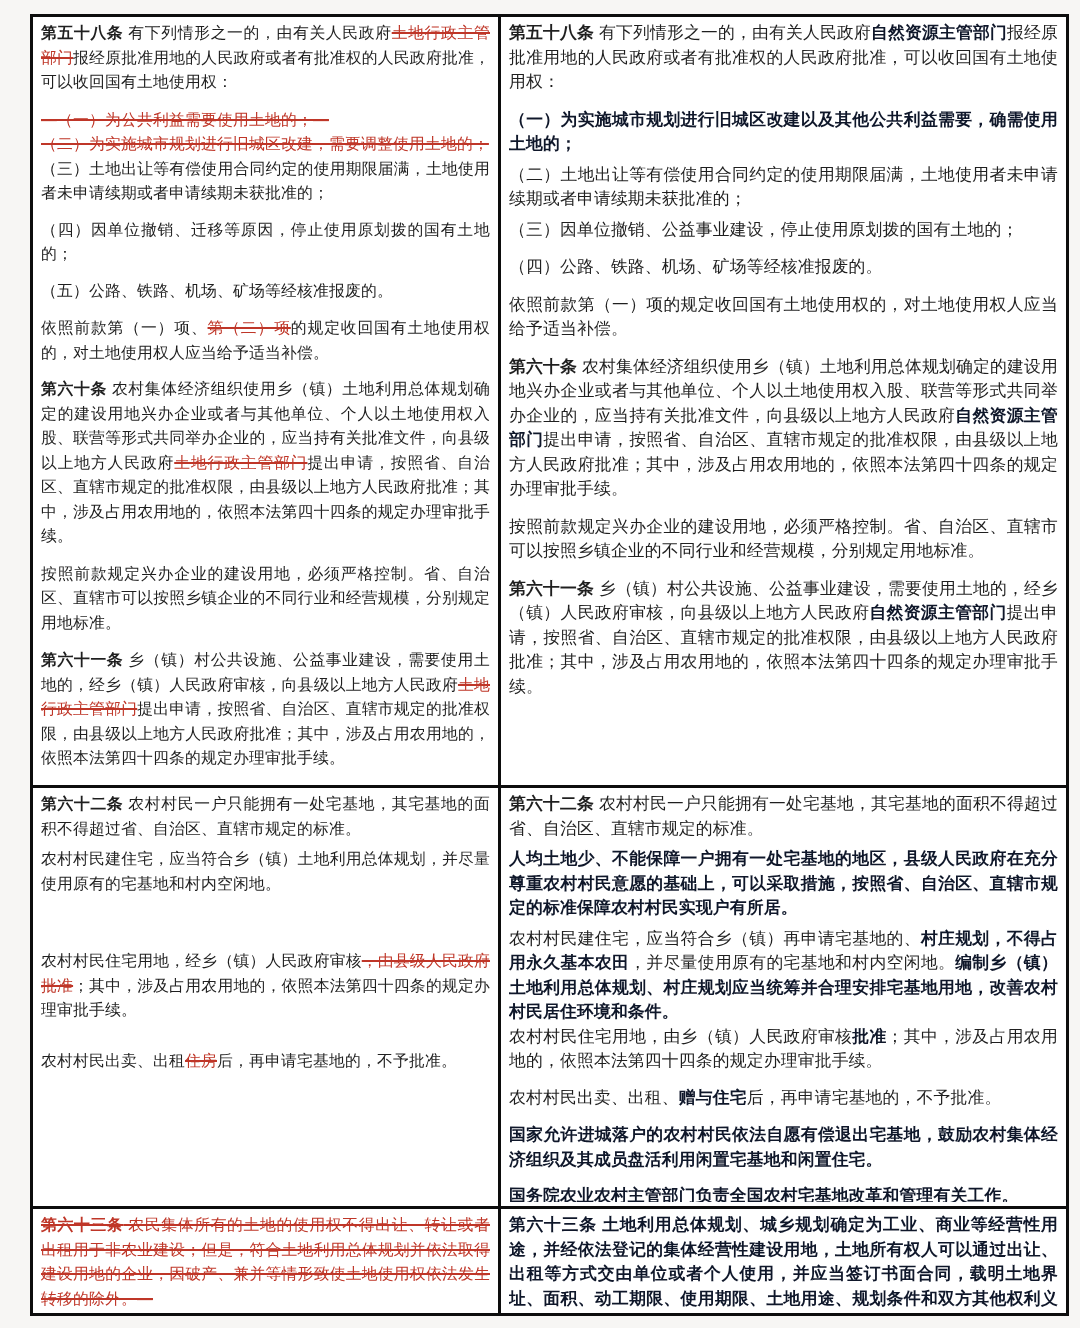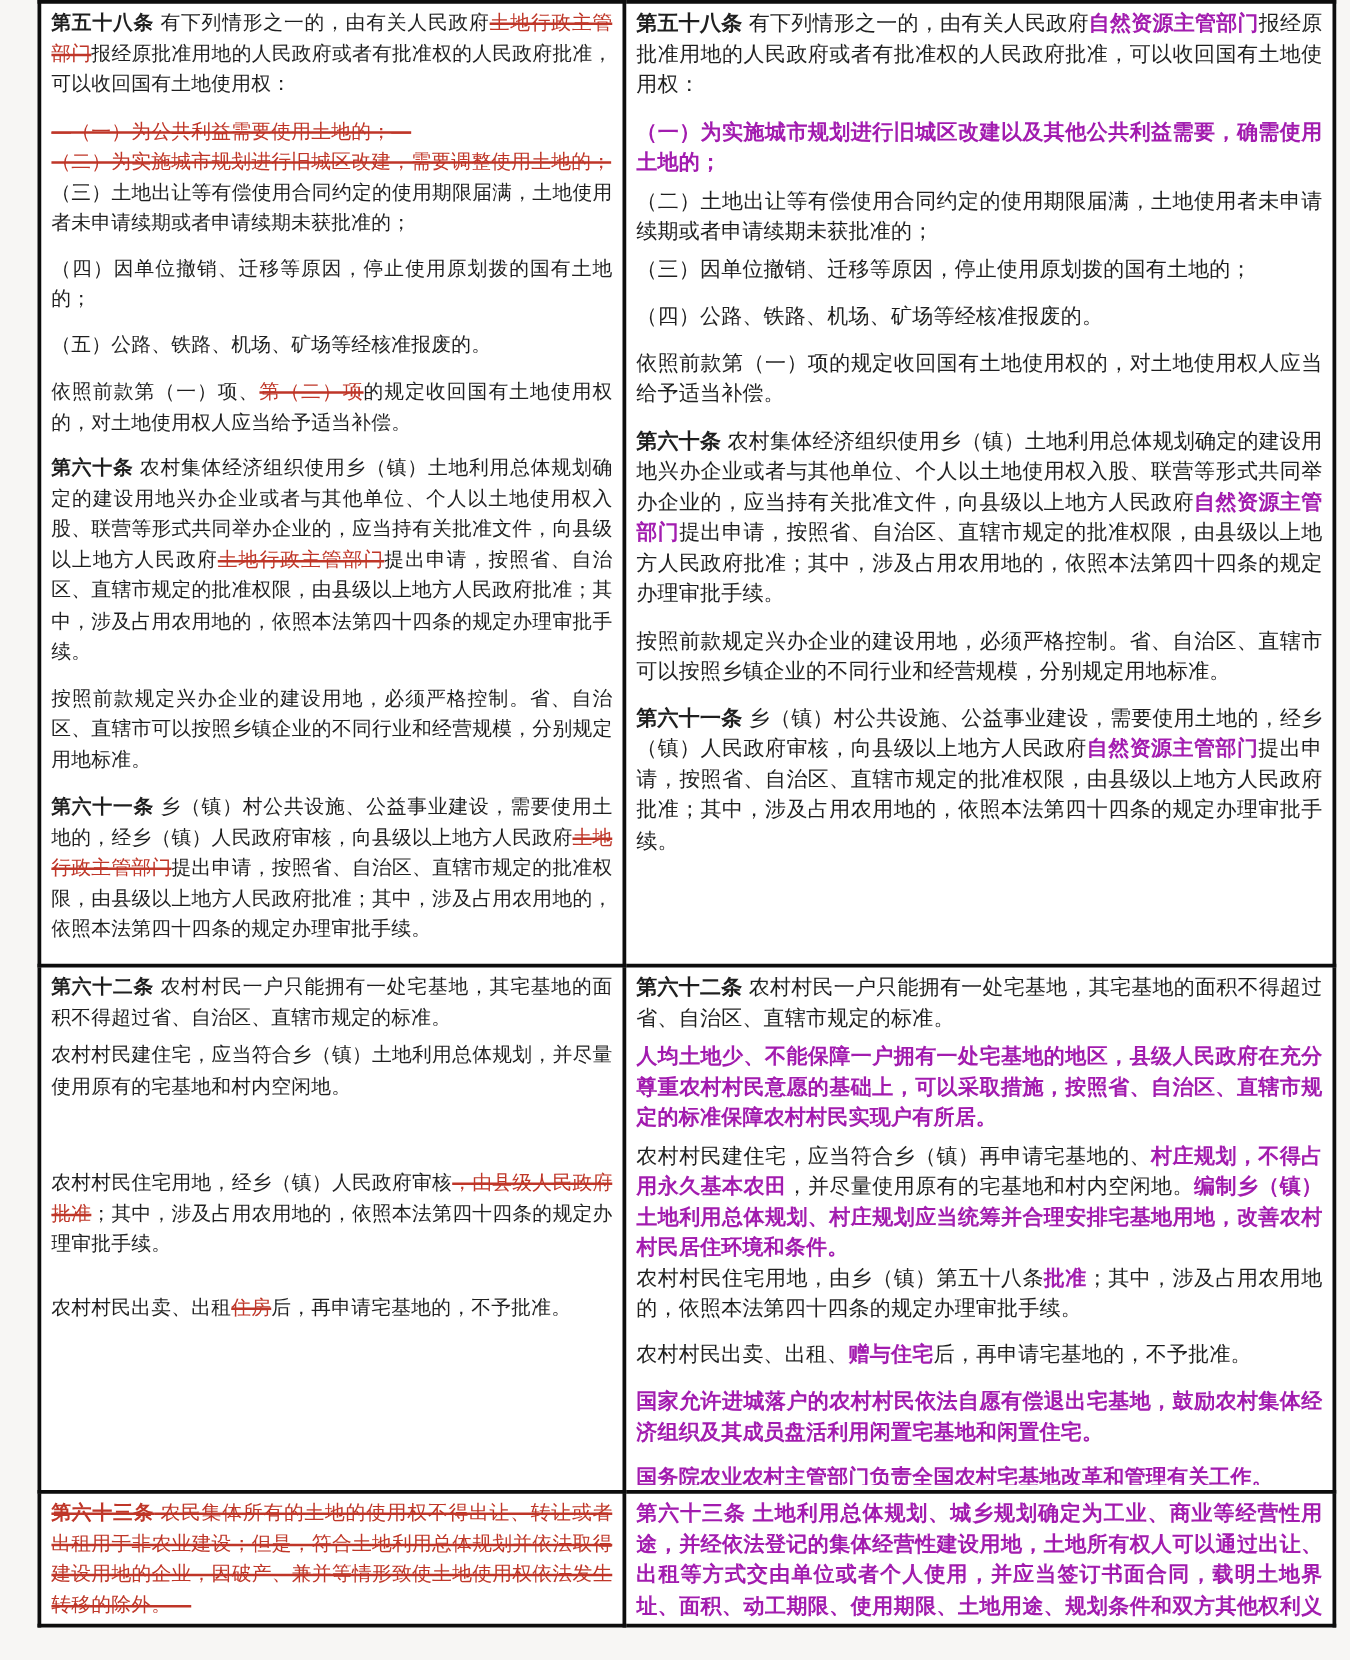--- a/index.html
+++ b/index.html
@@ -4,21 +4,21 @@
 <style>
   html,body{margin:0;padding:0;}
   body{
     width:1080px;height:1328px;overflow:hidden;
     background:#f7f6f4;
     font-family:"Liberation Sans","DejaVu Sans",sans-serif;
     color:#1f1f1f;
   }
   .page{position:relative;width:1080px;height:1328px;background:#f7f6f4;}
   .law-table{
-    position:absolute;left:30px;top:0;width:1014px;
+    position:absolute;left:30px;top:14px;width:1014px;
     border-collapse:collapse;table-layout:fixed;background:#ffffff;
   }
   .law-table,.law-table td{border:3px solid #0d0d0d;}
   .law-table td{
     vertical-align:top;padding:4px 8px;background:#ffffff;
   }
   td.col-old{width:449px;}
   td.col-new{width:549px;}
   .cell-clip{overflow:hidden;}
   .clip-r1{height:760px;}
@@ -42,21 +42,21 @@
   .run-del{
     color:#bf3628;
     text-decoration:line-through;
     text-decoration-thickness:1.6px;
   }
   .run-delb{
     color:#bf3628;font-weight:bold;
     text-decoration:line-through;
     text-decoration-thickness:1.8px;
   }
-  .run-ins{color:#a21caf;font-weight:bold;}
+  .run-ins{color:#0f172a;font-weight:bold;}
 </style>
 </head>
 <body>
 
 <div class="page">
   <table class="law-table">
     <tbody>
       <tr>
         <td class="col-old">
           <div class="cell-clip clip-r1">
@@ -70,21 +70,21 @@
               <p class="para gap-xs"><span class="run-b">第六十条</span><span class="run-n"> 农村集体经济组织使用乡（镇）土地利用总体规划确定的建设用地兴办企业或者与其他单位、个人以土地使用权入股、联营等形式共同举办企业的，应当持有关批准文件，向县级以上地方人民政府</span><span class="run-del">土地行政主管部门</span><span class="run-n">提出申请，按照省、自治区、直辖市规定的批准权限，由县级以上地方人民政府批准；其中，涉及占用农用地的，依照本法第四十四条的规定办理审批手续。</span></p>
               <p class="para gap-md"><span class="run-n">按照前款规定兴办企业的建设用地，必须严格控制。省、自治区、直辖市可以按照乡镇企业的不同行业和经营规模，分别规定用地标准。</span></p>
               <p class="para gap-md"><span class="run-b">第六十一条</span><span class="run-n"> 乡（镇）村公共设施、公益事业建设，需要使用土地的，经乡（镇）人民政府审核，向县级以上地方人民政府</span><span class="run-del">土地行政主管部门</span><span class="run-n">提出申请，按照省、自治区、直辖市规定的批准权限，由县级以上地方人民政府批准；其中，涉及占用农用地的，依照本法第四十四条的规定办理审批手续。</span></p>
             </div>
         </td>
         <td class="col-new">
           <div class="cell-clip clip-r1">
               <p class="para gap-none"><span class="run-b">第五十八条</span><span class="run-n"> 有下列情形之一的，由有关人民政府</span><span class="run-ins">自然资源主管部门</span><span class="run-n">报经原批准用地的人民政府或者有批准权的人民政府批准，可以收回国有土地使用权：</span></p>
               <p class="para gap-md"><span class="run-ins">（一）为实施城市规划进行旧城区改建以及其他公共利益需要，确需使用土地的；</span></p>
               <p class="para gap-sm"><span class="run-n">（二）土地出让等有偿使用合同约定的使用期限届满，土地使用者未申请续期或者申请续期未获批准的；</span></p>
-              <p class="para gap-sm"><span class="run-n">（三）因单位撤销、迁移等原因，停止使用原划拨的国有土地的；</span></p>
+              <p class="para gap-sm"><span class="run-n">（三）因单位撤销、公益事业建设，停止使用原划拨的国有土地的；</span></p>
               <p class="para gap-md"><span class="run-n">（四）公路、铁路、机场、矿场等经核准报废的。</span></p>
               <p class="para gap-md"><span class="run-n">依照前款第（一）项的规定收回国有土地使用权的，对土地使用权人应当给予适当补偿。</span></p>
               <p class="para gap-md"><span class="run-b">第六十条</span><span class="run-n"> 农村集体经济组织使用乡（镇）土地利用总体规划确定的建设用地兴办企业或者与其他单位、个人以土地使用权入股、联营等形式共同举办企业的，应当持有关批准文件，向县级以上地方人民政府</span><span class="run-ins">自然资源主管部门</span><span class="run-n">提出申请，按照省、自治区、直辖市规定的批准权限，由县级以上地方人民政府批准；其中，涉及占用农用地的，依照本法第四十四条的规定办理审批手续。</span></p>
               <p class="para gap-md"><span class="run-n">按照前款规定兴办企业的建设用地，必须严格控制。省、自治区、直辖市可以按照乡镇企业的不同行业和经营规模，分别规定用地标准。</span></p>
               <p class="para gap-md"><span class="run-b">第六十一条</span><span class="run-n"> 乡（镇）村公共设施、公益事业建设，需要使用土地的，经乡（镇）人民政府审核，向县级以上地方人民政府</span><span class="run-ins">自然资源主管部门</span><span class="run-n">提出申请，按照省、自治区、直辖市规定的批准权限，由县级以上地方人民政府批准；其中，涉及占用农用地的，依照本法第四十四条的规定办理审批手续。</span></p>
             </div>
         </td>
       </tr>
       <tr>
         <td class="col-old">
@@ -93,21 +93,21 @@
               <p class="para gap-sm"><span class="run-n">农村村民建住宅，应当符合乡（镇）土地利用总体规划，并尽量使用原有的宅基地和村内空闲地。</span></p>
               <p class="para gap-xxl"><span class="run-n">农村村民住宅用地，经乡（镇）人民政府审核</span><span class="run-del">，由县级人民政府批准</span><span class="run-n">；其中，涉及占用农用地的，依照本法第四十四条的规定办理审批手续。</span></p>
               <p class="para gap-xl"><span class="run-n">农村村民出卖、出租</span><span class="run-del">住房</span><span class="run-n">后，再申请宅基地的，不予批准。</span></p>
             </div>
         </td>
         <td class="col-new">
           <div class="cell-clip clip-r2">
               <p class="para gap-none"><span class="run-b">第六十二条</span><span class="run-n"> 农村村民一户只能拥有一处宅基地，其宅基地的面积不得超过省、自治区、直辖市规定的标准。</span></p>
               <p class="para gap-sm"><span class="run-ins">人均土地少、不能保障一户拥有一处宅基地的地区，县级人民政府在充分尊重农村村民意愿的基础上，可以采取措施，按照省、自治区、直辖市规定的标准保障农村村民实现户有所居。</span></p>
               <p class="para gap-sm"><span class="run-n">农村村民建住宅，应当符合乡（镇）再申请宅基地的、</span><span class="run-ins">村庄规划，不得占用永久基本农田</span><span class="run-n">，并尽量使用原有的宅基地和村内空闲地。</span><span class="run-ins">编制乡（镇）土地利用总体规划、村庄规划应当统筹并合理安排宅基地用地，改善农村村民居住环境和条件。</span></p>
-              <p class="para gap-none"><span class="run-n">农村村民住宅用地，由乡（镇）第五十八条</span><span class="run-ins">批准</span><span class="run-n">；其中，涉及占用农用地的，依照本法第四十四条的规定办理审批手续。</span></p>
+              <p class="para gap-none"><span class="run-n">农村村民住宅用地，由乡（镇）人民政府审核</span><span class="run-ins">批准</span><span class="run-n">；其中，涉及占用农用地的，依照本法第四十四条的规定办理审批手续。</span></p>
               <p class="para gap-xs"><span class="run-n">农村村民出卖、出租、</span><span class="run-ins">赠与住宅</span><span class="run-n">后，再申请宅基地的，不予批准。</span></p>
               <p class="para gap-md"><span class="run-ins">国家允许进城落户的农村村民依法自愿有偿退出宅基地，鼓励农村集体经济组织及其成员盘活利用闲置宅基地和闲置住宅。</span></p>
               <p class="para gap-xs"><span class="run-ins">国务院农业农村主管部门负责全国农村宅基地改革和管理有关工作。</span></p>
             </div>
         </td>
       </tr>
       <tr>
         <td class="col-old">
           <div class="cell-clip clip-r3">
               <p class="para gap-none"><span class="run-delb">第六十三条</span><span class="run-del"> 农民集体所有的土地的使用权不得出让、转让或者出租用于非农业建设；但是，符合土地利用总体规划并依法取得建设用地的企业，因破产、兼并等情形致使土地使用权依法发生转移的除外。—</span></p>

